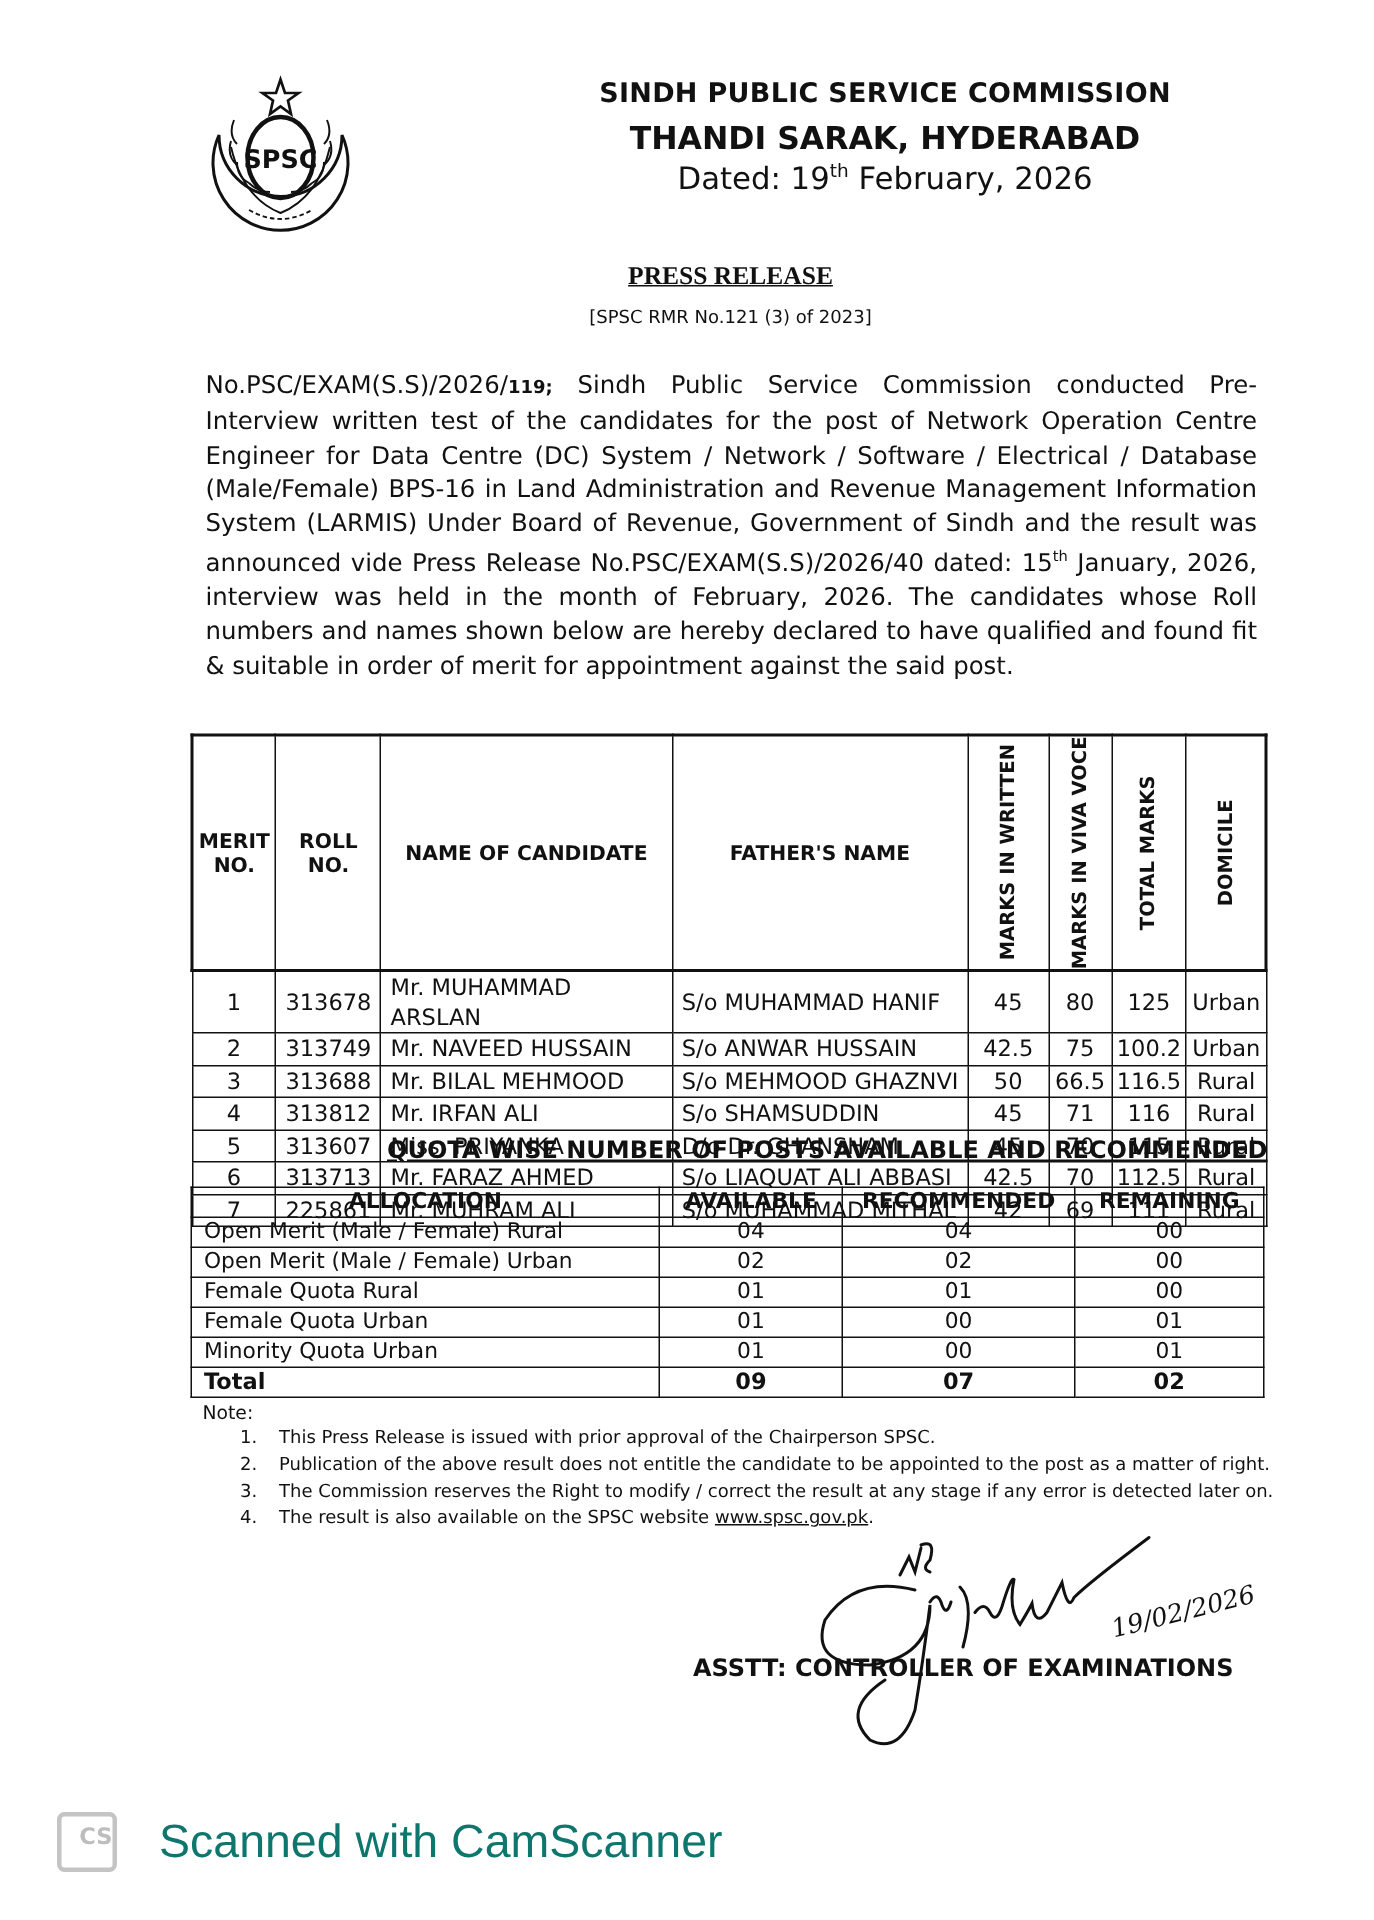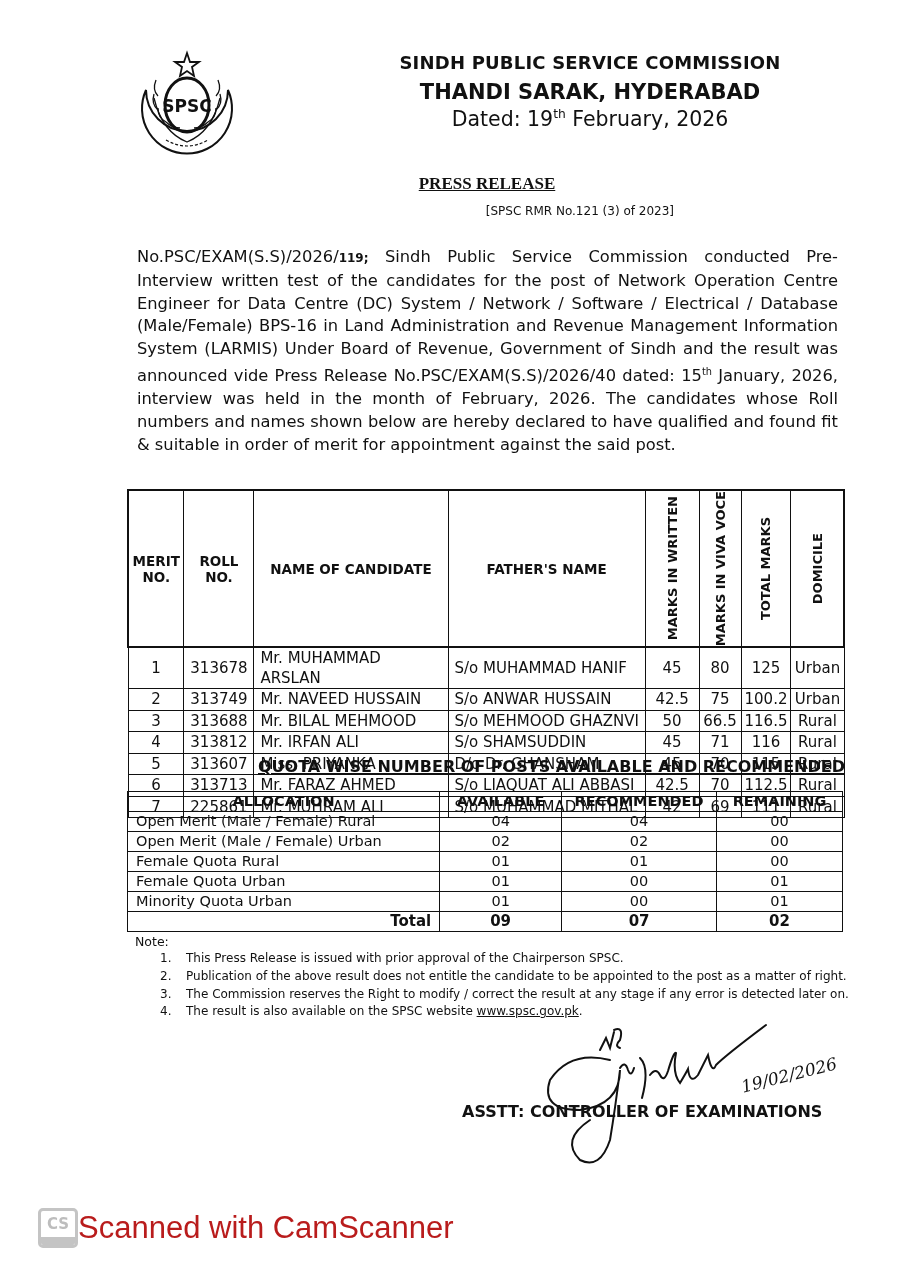--- a/index.html
+++ b/index.html
@@ -10,21 +10,21 @@
     }
     .abs { position: absolute; }
     .logo { left: 132px; top: 50px; width: 110px; height: 110px; }
     .hdr { left: 340px; width: 500px; text-align: center; }
     .h1 { top: 52px; font-size: 18px; font-weight: bold; letter-spacing: 0.2px; }
     .h2 { top: 80px; font-size: 21px; font-weight: bold; }
     .h3 { top: 107px; font-size: 20.5px; }
     sup { font-size: 60%; }
     .pr-title { left: 300px; width: 374px; top: 174px; text-align: center; font-family: "Liberation Serif", serif;
       font-weight: bold; font-size: 17px; text-decoration: underline; }
-    .pr-ref { left: 300px; width: 374px; top: 204px; text-align: right; font-size: 12px; }
+    .pr-ref { left: 300px; width: 374px; top: 204px; text-align: center; font-size: 12px; }
     .para { left: 137px; top: 246px; width: 701px; font-size: 16.3px; line-height: 22.8px; text-align: justify; }
     .para b { font-size: 12px; }
 
     table { border-collapse: collapse; }
     .merit { left: 127px; top: 489px; width: 718px; }
     .merit th, .merit td { border: 1.2px solid #111; padding: 0 2px; }
     .merit thead tr { height: 88px; }
     .merit thead { border: 2.4px solid #111; }
     .merit th { font-size: 13.5px; font-weight: bold; }
     .merit td { font-size: 15px; height: 20.5px; line-height: 20px; }
@@ -42,24 +42,24 @@
     .notes { left: 160px; top: 950px; width: 690px; font-size: 12px; line-height: 17.8px; margin: 0; padding: 0; list-style: none; }
     .notes li span.n { display: inline-block; width: 26px; }
     .notes a { color: #111; text-decoration: underline; }
 
     .sig { left: 520px; top: 1020px; width: 360px; height: 150px; }
     .sig-date { left: 740px; top: 1065px; font-family: "DejaVu Serif", serif; font-size: 17px; transform: rotate(-14deg); font-style: italic; }
     .sig-title { left: 462px; top: 1102px; font-size: 16px; font-weight: bold; }
 
     .cs { left: 38px; top: 1208px; display: flex; align-items: center; color: #b8b8b8; }
     .cs-icon { width: 40px; height: 40px; border: 3px solid #c4c4c4; border-radius: 5px; box-sizing: border-box;
-      display: flex; flex-direction: column; overflow: hidden; }
+      display: flex; flex-direction: column; overflow: hidden; align-items: flex-end; }
     .cs-icon .t { flex: 1; font-size: 15px; font-weight: bold; text-align: center; line-height: 26px; color: #bdbdbd; }
     .cs-icon .b { height: 8px; background: #c4c4c4; }
-    .cs-text { margin-left: 0; font-size: 31px; font-family: "Liberation Sans", sans-serif; color: #b91c1c; }
+    .cs-text { margin-left: 28px; font-size: 31px; font-family: "Liberation Sans", sans-serif; color: #0f766e; }
   </style>
 </head>
 <body>
 
 <div class="abs logo">
   <svg width="110" height="110" viewBox="0 0 110 110">
     <polygon points="55,3 58,12 67,12 60,17 62,26 55,21 48,26 50,17 43,12 52,12" fill="none" stroke="#111" stroke-width="1.8"></polygon>
     <path d="M14,40 A45,45 0 1,0 96,40 A40,40 0 1,1 14,40 Z" fill="none" stroke="#111" stroke-width="2"></path>
     <path d="M22,48 Q30,82 55,92 Q80,82 88,48" fill="none" stroke="#111" stroke-width="1.3"></path>
     <ellipse cx="55" cy="55" rx="22" ry="27" fill="none" stroke="#111" stroke-width="3"></ellipse>
@@ -225,21 +225,21 @@
     <td class="c">00</td>
     <td class="c">01</td>
   </tr>
   <tr>
     <td>Minority Quota Urban</td>
     <td class="c">01</td>
     <td class="c">00</td>
     <td class="c">01</td>
   </tr>
   <tr class="tot">
-    <td style="text-align:right">Total</td>
+    <td style="text-align:left">Total</td>
     <td class="c">09</td>
     <td class="c">07</td>
     <td class="c">02</td>
   </tr>
 </tbody>
   </table>
 
 <div class="abs note">Note:</div>
 <ol class="abs notes">
   <li><span class="n">1.</span><span>This Press Release is issued with prior approval of the Chairperson SPSC.</span></li>

